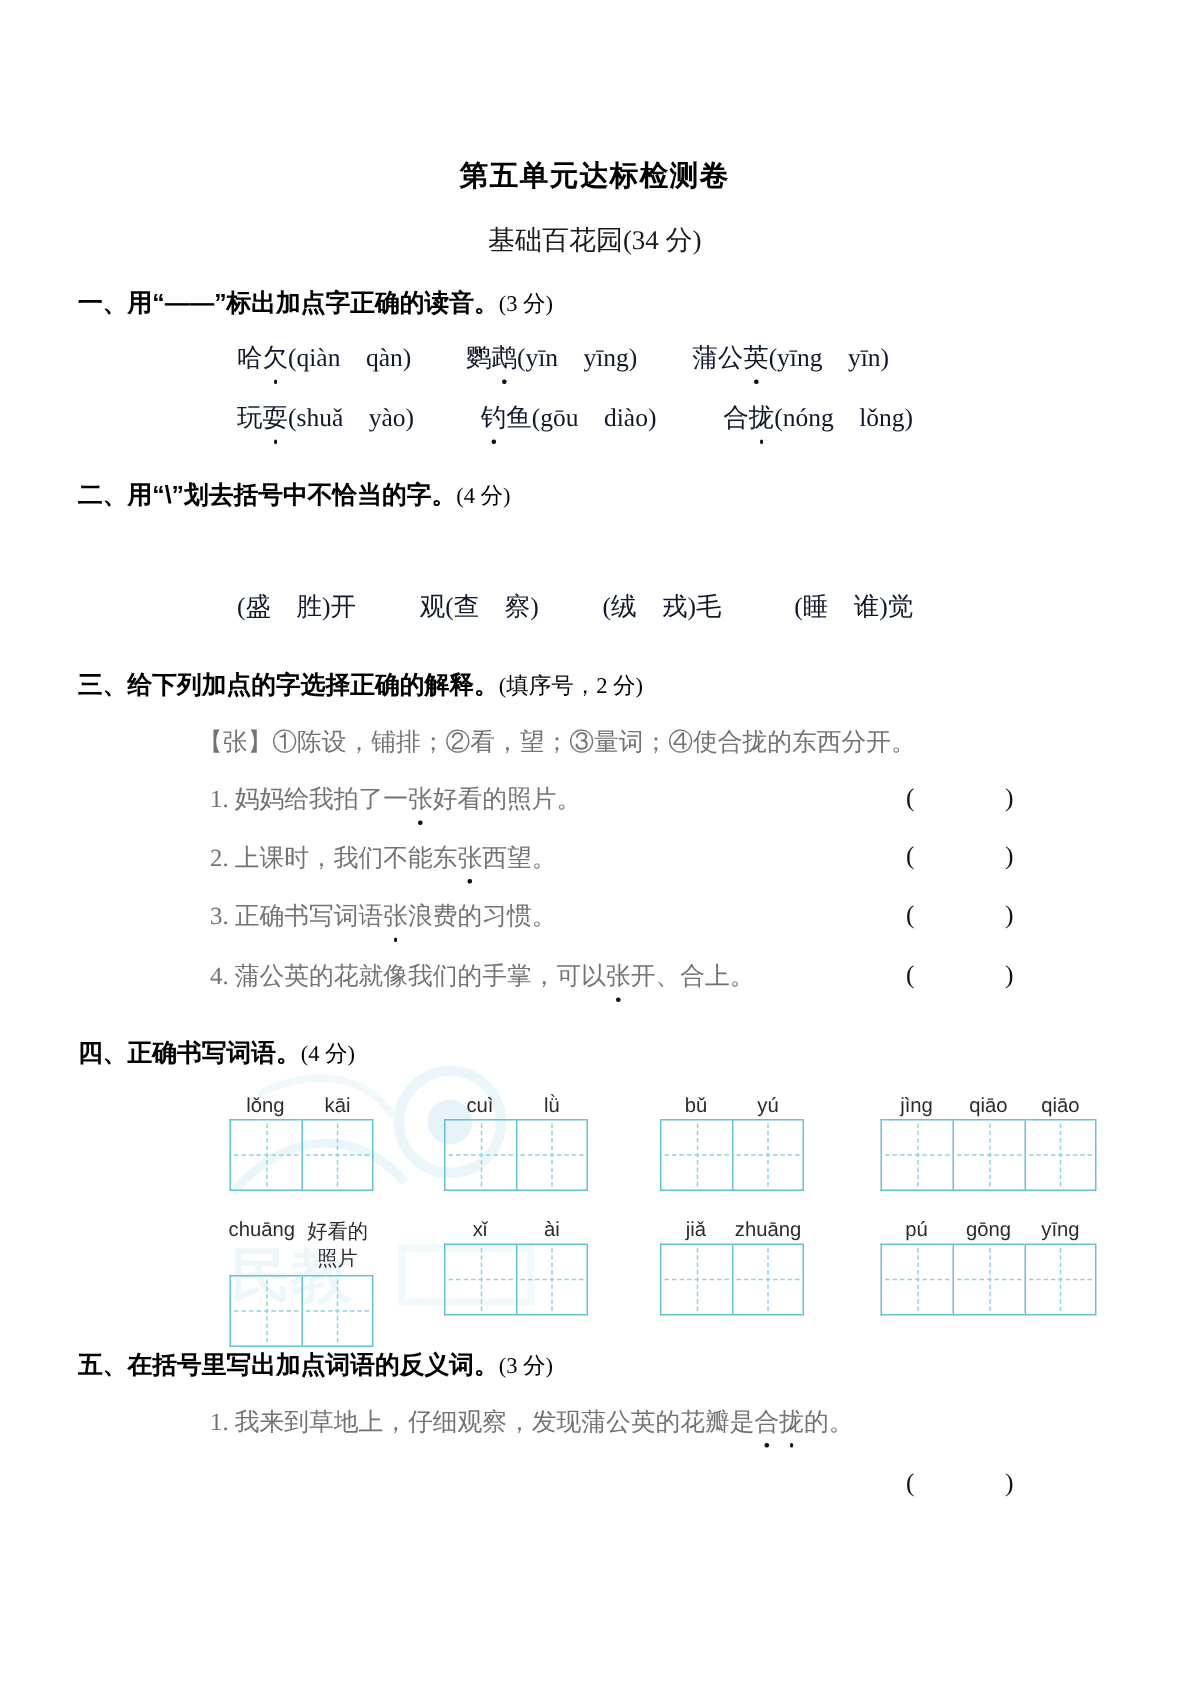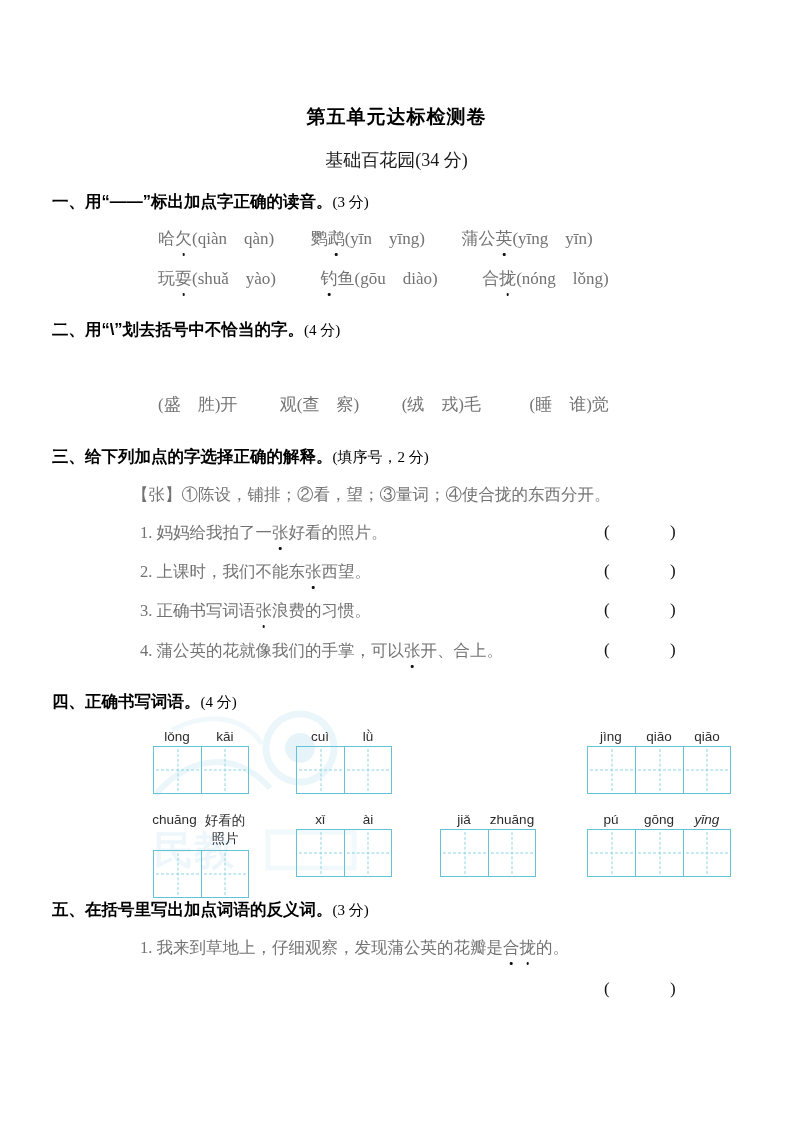--- a/index.html
+++ b/index.html
@@ -23,21 +23,21 @@
   .sec-head{
     position:absolute;left:52px;
     font-family:"Liberation Sans","DejaVu Sans",sans-serif;
     font-weight:bold;font-size:16.5px;color:#000;white-space:nowrap;
   }
   .sec-head .pts{
     font-family:"Liberation Serif","DejaVu Serif",serif;
     font-weight:normal;font-size:15px;
   }
   .row{
-    position:absolute;font-size:17px;white-space:nowrap;color:#737373;
+    position:absolute;font-size:17px;white-space:nowrap;color:#0f172a;
   }
   .qline{position:absolute;font-size:16.5px;white-space:nowrap;color:#737373;}
   .paren{position:absolute;font-size:17px;color:#111;}
 
   
   .dot{position:relative;display:inline-block;}
   .dot::after{
     content:"";position:absolute;left:50%;transform:translateX(-50%);
     bottom:-6px;width:2.6px;height:2.6px;border-radius:50%;background:#111;
   }
@@ -179,20 +179,30 @@
     <div class="py-row">
       <div class="py-cell" style="width:48px;">cuì</div>
       <div class="py-cell" style="width:48px;">lǜ</div>
     </div>
     <div class="boxes">
       <div class="cell"></div>
       <div class="cell"></div>
     </div>
   </div>
 
+  <div class="grid-group" style="left:440px;top:729px;">
+    <div class="py-row">
+      <div class="py-cell" style="width:48px;">bǔ</div>
+      <div class="py-cell" style="width:48px;">yú</div>
+    </div>
+    <div class="boxes">
+      <div class="cell"></div>
+      <div class="cell"></div>
+    </div>
+  </div>
 
   <div class="grid-group" style="left:587px;top:729px;">
     <div class="py-row">
       <div class="py-cell" style="width:48px;">jìng</div>
       <div class="py-cell" style="width:48px;">qiāo</div>
       <div class="py-cell" style="width:48px;">qiāo</div>
     </div>
     <div class="boxes">
       <div class="cell"></div>
       <div class="cell"></div>
@@ -230,21 +240,21 @@
     <div class="boxes">
       <div class="cell"></div>
       <div class="cell"></div>
     </div>
   </div>
 
   <div class="grid-group" style="left:587px;top:812px;">
     <div class="py-row">
       <div class="py-cell" style="width:48px;">pú</div>
       <div class="py-cell" style="width:48px;">gōng</div>
-      <div class="py-cell" style="width:48px;font-style:italic;">yīng</div>
+      <div class="py-cell" style="width:48px;">yīng</div>
     </div>
     <div class="boxes">
       <div class="cell"></div>
       <div class="cell"></div>
       <div class="cell"></div>
     </div>
   </div>
 
   <div class="sec-head" style="top:899px;">
     <span>五、在括号里写出加点词语的反义词。</span><span class="pts">(3 分)</span>

